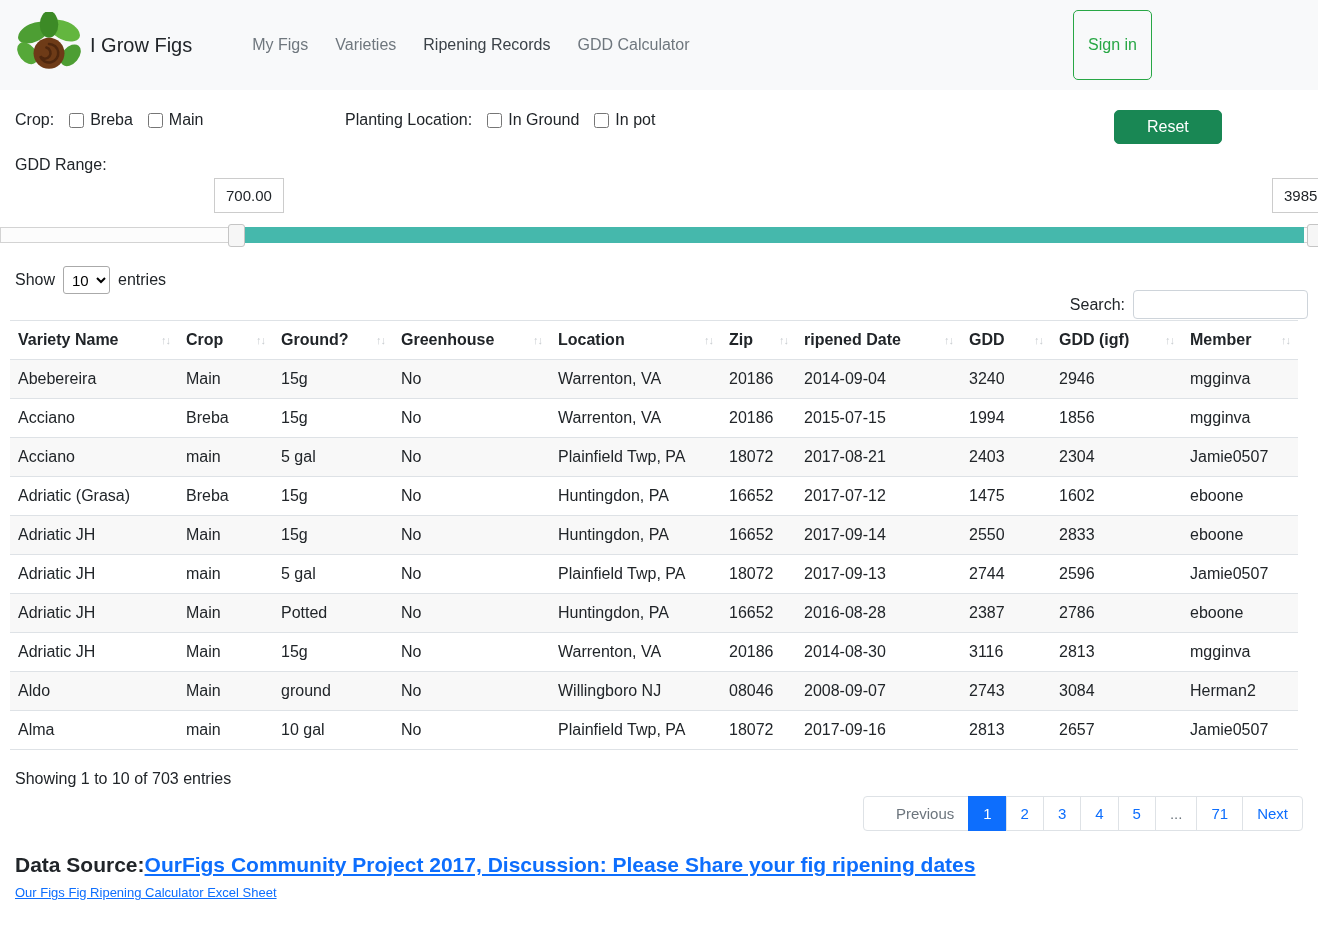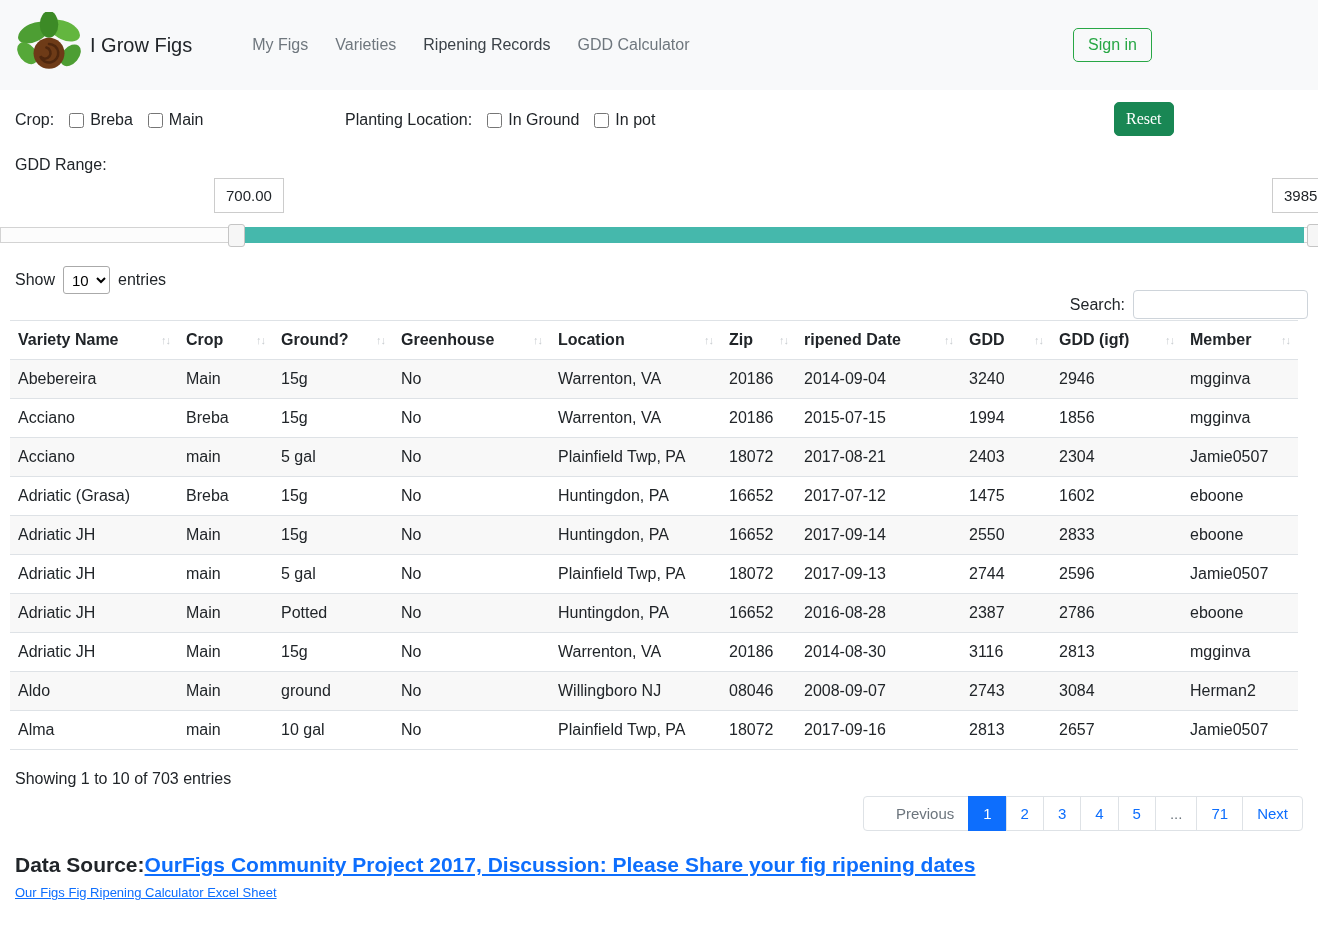--- a/index.html
+++ b/index.html
@@ -13,21 +13,20 @@
     position: relative;
     width: 1318px;
     height: 925px;
     overflow: hidden;
     background: #fff;
   }
 
   
   .navbar {
     display: flex;
-    align-items: center;
     background: #f8f9fa;
     padding: 10px 16px;
     height: 90px;
   }
   .brand { display: flex; align-items: center; gap: 8px; }
   .brand-title { font-size: 20px; color: #212529; }
   .nav-links { display: flex; align-items: center; margin-left: 60px; gap: 27px; }
   .nav-link { color: #6f777e; text-decoration: none; font-size: 16px; cursor: pointer; }
   .nav-link.active { color: #3b4248; }
   .signin-button {
@@ -52,25 +51,25 @@
   .fgroup label { display: flex; align-items: center; gap: 6px; margin-left: 8px; }
   .fgroup input[type="checkbox"] { width: 15px; height: 15px; margin: 0; }
   .zone-select {
     width: 120px; height: 27px;
     border: 1px solid #767676;
     background: #fff;
     font-family: inherit; font-size: 14px;
     margin-left: 6px;
   }
   .reset-button {
-    position: absolute; left: 1114px; top: 0;
+    position: absolute; left: 1114px; top: 8px;
     background: #198754; color: #fff;
     border: 1px solid #198754; border-radius: 5px;
-    font-size: 16px; font-family: Liberation Serif, serif;
-    padding: 7px 11px; cursor: pointer;
+    font-size: 16px; font-family: Liberation Sans, sans-serif;
+    padding: 7px 32px; cursor: pointer;
   }
 
   
   .gdd-section { position: relative; height: 100px; margin-top: 8px; }
   .gdd-range-label { position: absolute; left: 15px; top: 2px; }
   .gdd-box {
     position: absolute; top: 24px;
     border: 1px solid #ccc; background: #fff;
     padding: 8px 11px; font-size: 15px; white-space: nowrap;
   }

